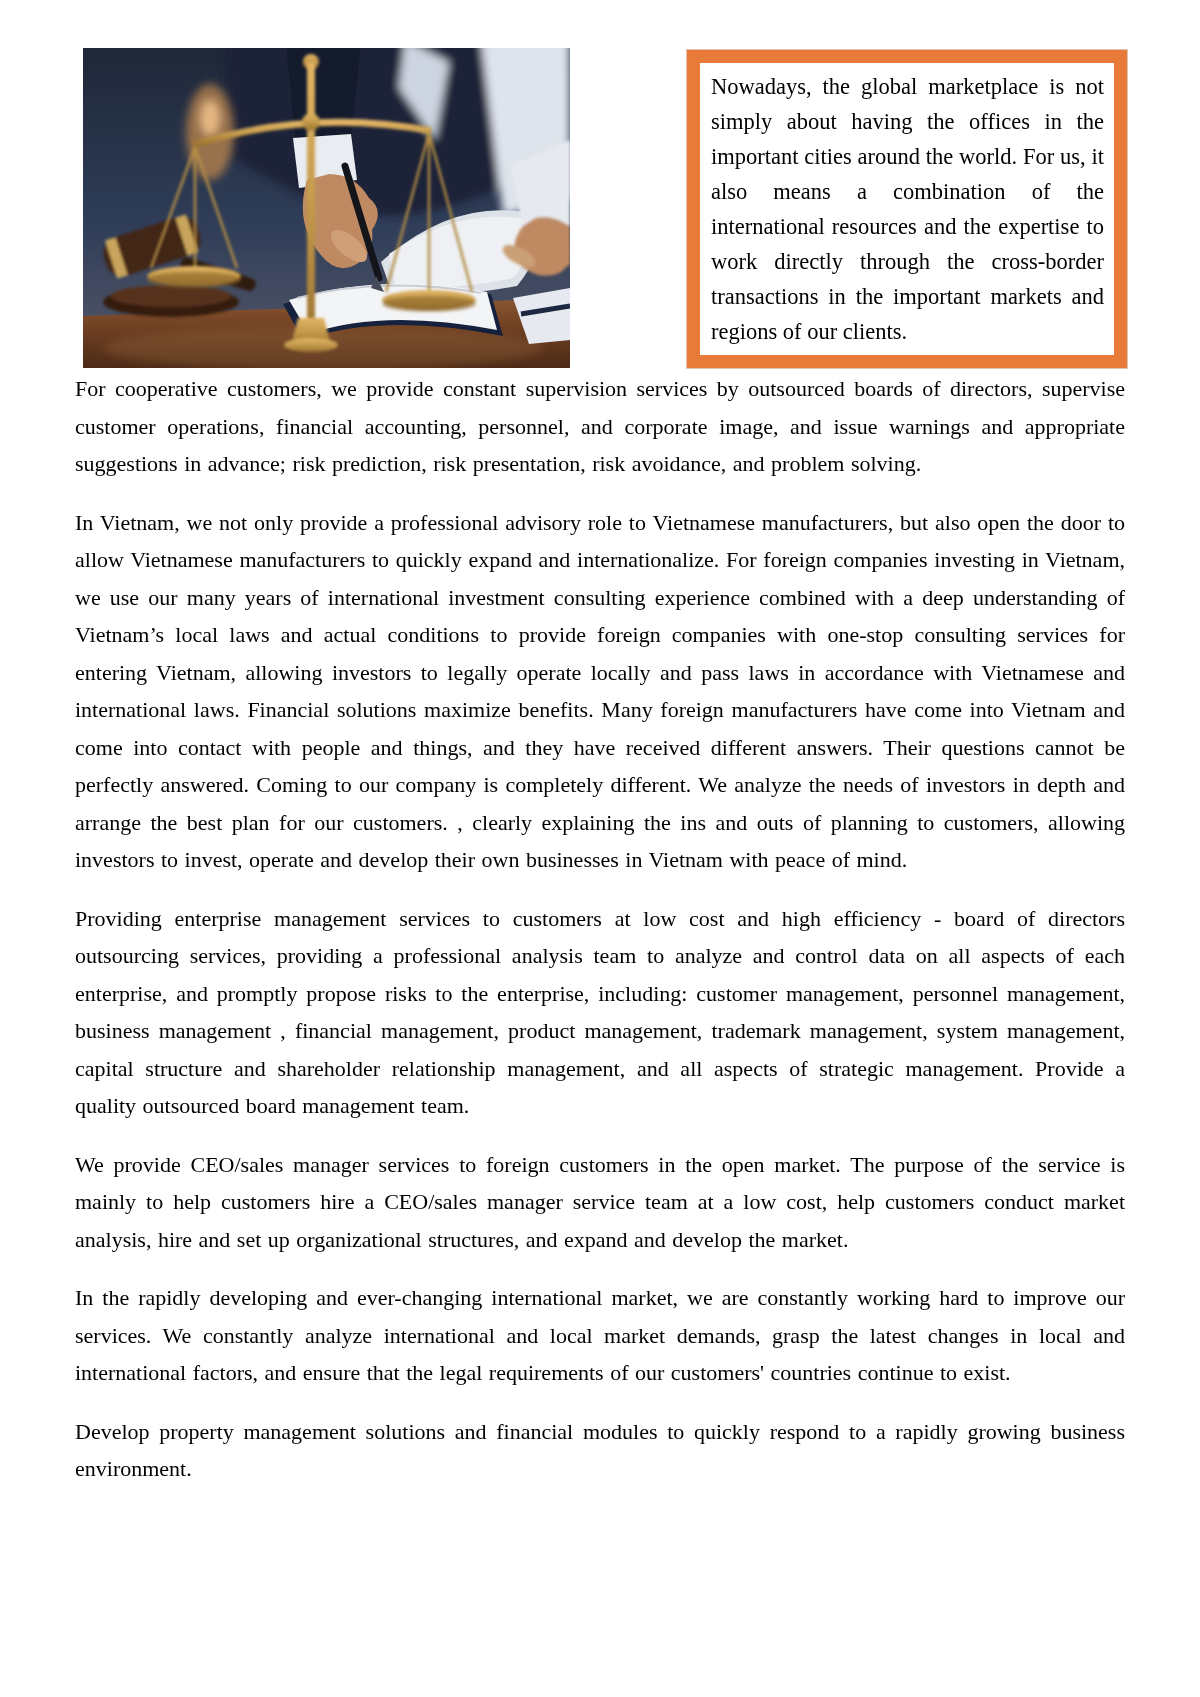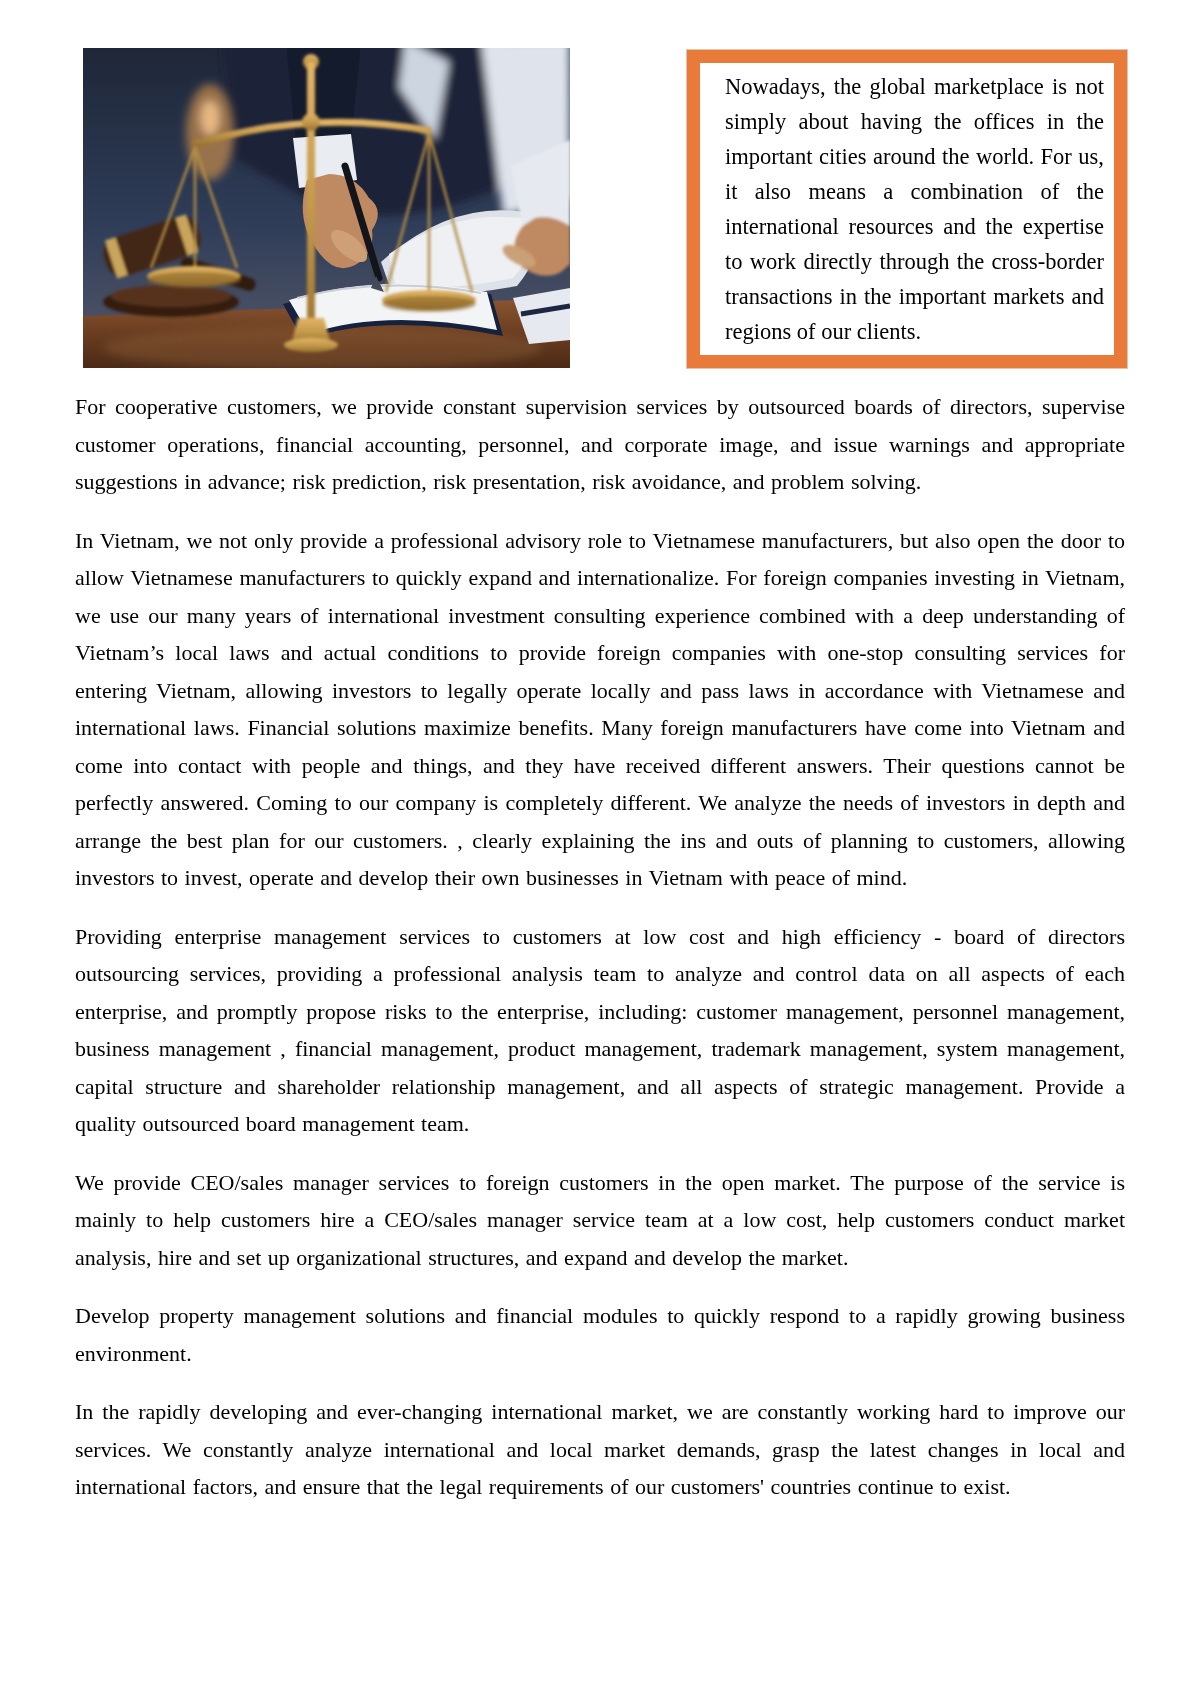--- a/index.html
+++ b/index.html
@@ -19,30 +19,30 @@
   .photo svg{display:block;width:100%;height:100%;}
   .callout{
     position:absolute;left:687px;top:50px;width:440px;height:318px;
     box-sizing:border-box;
     background:#ffffff;
     border:13px solid #E87B39;
     box-shadow:0 0 0 1px rgba(166,85,25,.35);
   }
   .callout-inner{
     box-sizing:border-box;width:100%;height:100%;
-    padding:6px 10px 4px 25px;
+    padding:6px 10px 4px 11px;
     background:#fff;
   }
   .callout-inner p{
     margin:0;
     font-size:22.5px;line-height:35px;
     text-align:justify;
   }
   .content{
-    position:absolute;left:75px;top:388px;width:1050px;
+    position:absolute;left:75px;top:370px;width:1050px;
   }
   .content p{
     margin:0 0 21px 0;
     font-size:22px;line-height:37.5px;
     text-align:justify;
     word-spacing:1px;
   }
 </style>
 </head>
 <body>
@@ -157,17 +157,17 @@
         <p>Nowadays, the global marketplace is not simply about having the offices in the important cities around the world. For us, it also means a combination of the international resources and the expertise to work directly through the cross-border transactions in the important markets and regions of our clients.</p>
       </div>
     </div>
   </div>
 
   <div class="content">
     <p>For cooperative customers, we provide constant supervision services by outsourced boards of directors, supervise customer operations, financial accounting, personnel, and corporate image, and issue warnings and appropriate suggestions in advance; risk prediction, risk presentation, risk avoidance, and problem solving.</p>
     <p>In Vietnam, we not only provide a professional advisory role to Vietnamese manufacturers, but also open the door to allow Vietnamese manufacturers to quickly expand and internationalize. For foreign companies investing in Vietnam, we use our many years of international investment consulting experience combined with a deep understanding of Vietnam’s local laws and actual conditions to provide foreign companies with one-stop consulting services for entering Vietnam, allowing investors to legally operate locally and pass laws in accordance with Vietnamese and international laws. Financial solutions maximize benefits. Many foreign manufacturers have come into Vietnam and come into contact with people and things, and they have received different answers. Their questions cannot be perfectly answered. Coming to our company is completely different. We analyze the needs of investors in depth and arrange the best plan for our customers. , clearly explaining the ins and outs of planning to customers, allowing investors to invest, operate and develop their own businesses in Vietnam with peace of mind.</p>
     <p>Providing enterprise management services to customers at low cost and high efficiency - board of directors outsourcing services, providing a professional analysis team to analyze and control data on all aspects of each enterprise, and promptly propose risks to the enterprise, including: customer management, personnel management, business management , financial management, product management, trademark management, system management, capital structure and shareholder relationship management, and all aspects of strategic management. Provide a quality outsourced board management team.</p>
     <p>We provide CEO/sales manager services to foreign customers in the open market. The purpose of the service is mainly to help customers hire a CEO/sales manager service team at a low cost, help customers conduct market analysis, hire and set up organizational structures, and expand and develop the market.</p>
+    <p>In the rapidly developing and ever-changing international market, we are constantly working hard to improve our services. We constantly analyze international and local market demands, grasp the latest changes in local and international factors, and ensure that the legal requirements of our customers' countries continue to exist.</p>
     <p>Develop property management solutions and financial modules to quickly respond to a rapidly growing business environment.</p>
-    <p>In the rapidly developing and ever-changing international market, we are constantly working hard to improve our services. We constantly analyze international and local market demands, grasp the latest changes in local and international factors, and ensure that the legal requirements of our customers' countries continue to exist.</p>
   </div>
 
 </div>
 
 </body></html>

